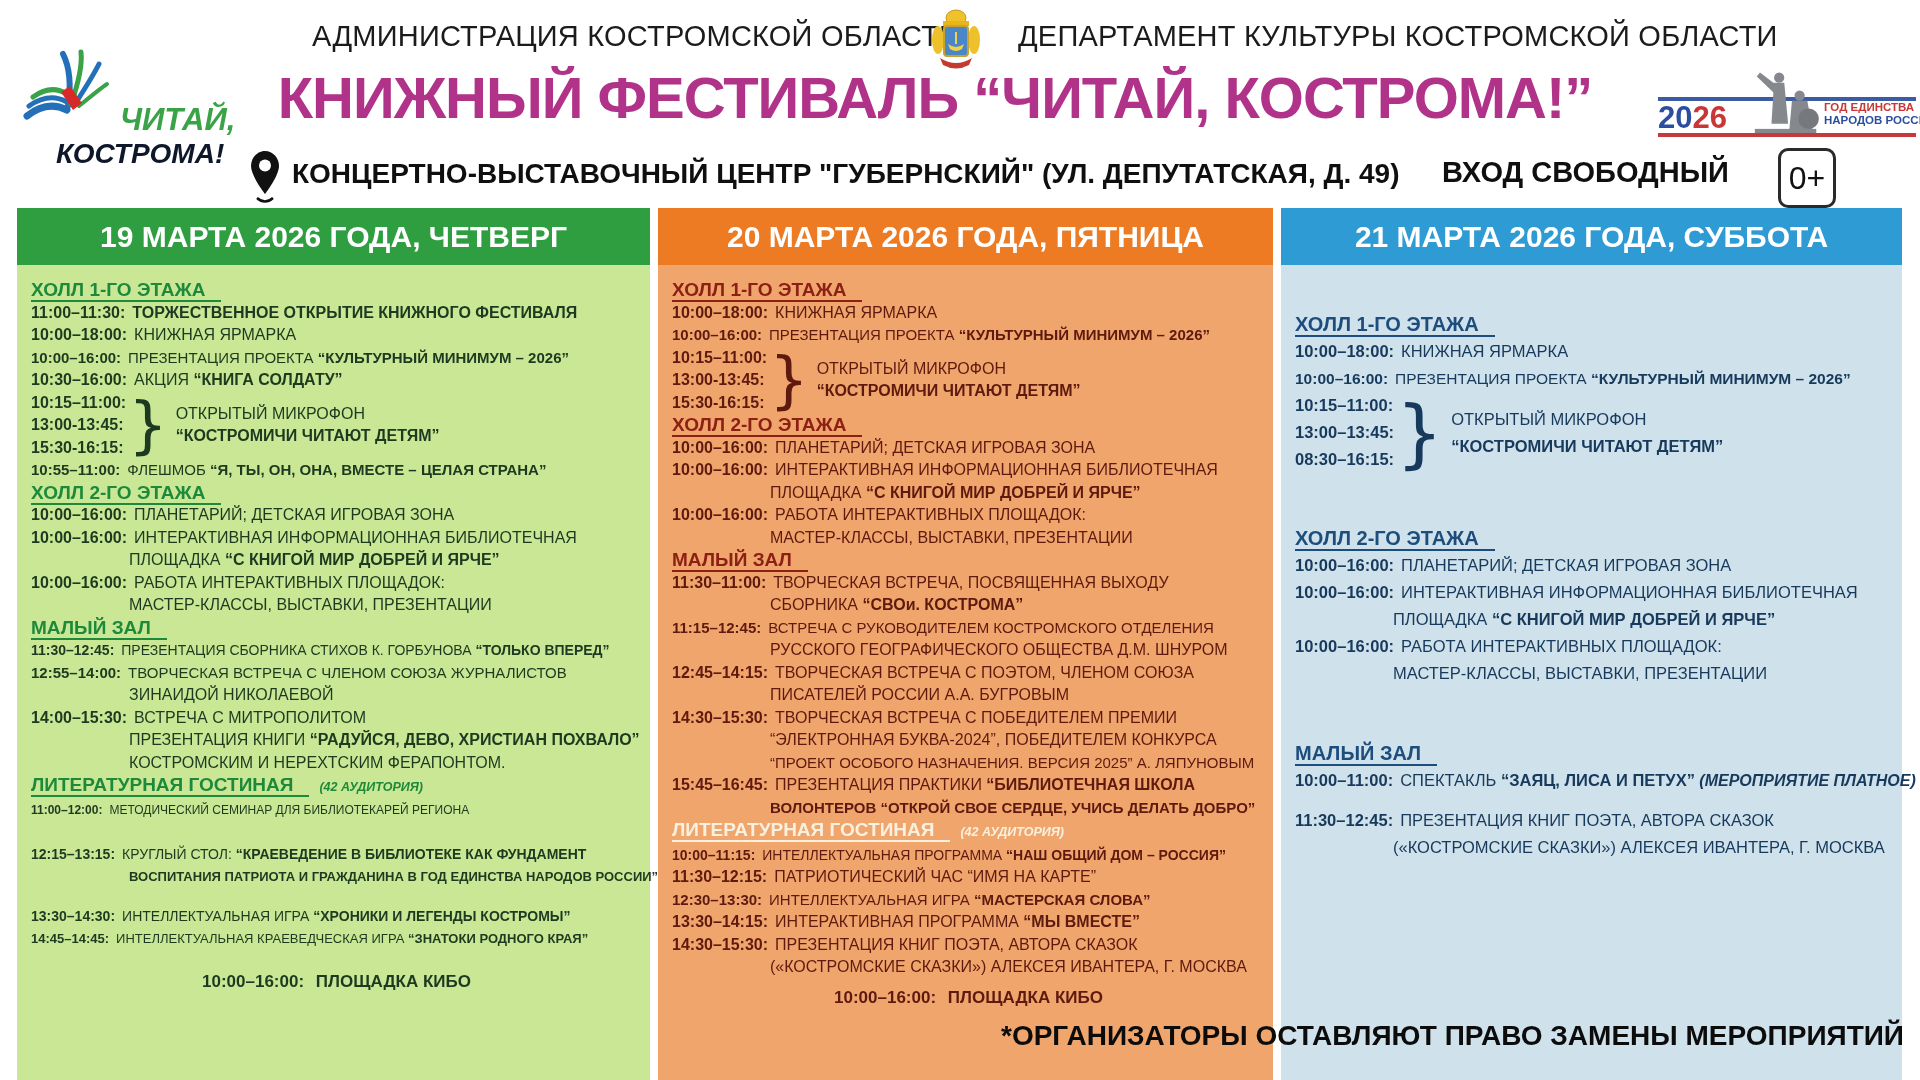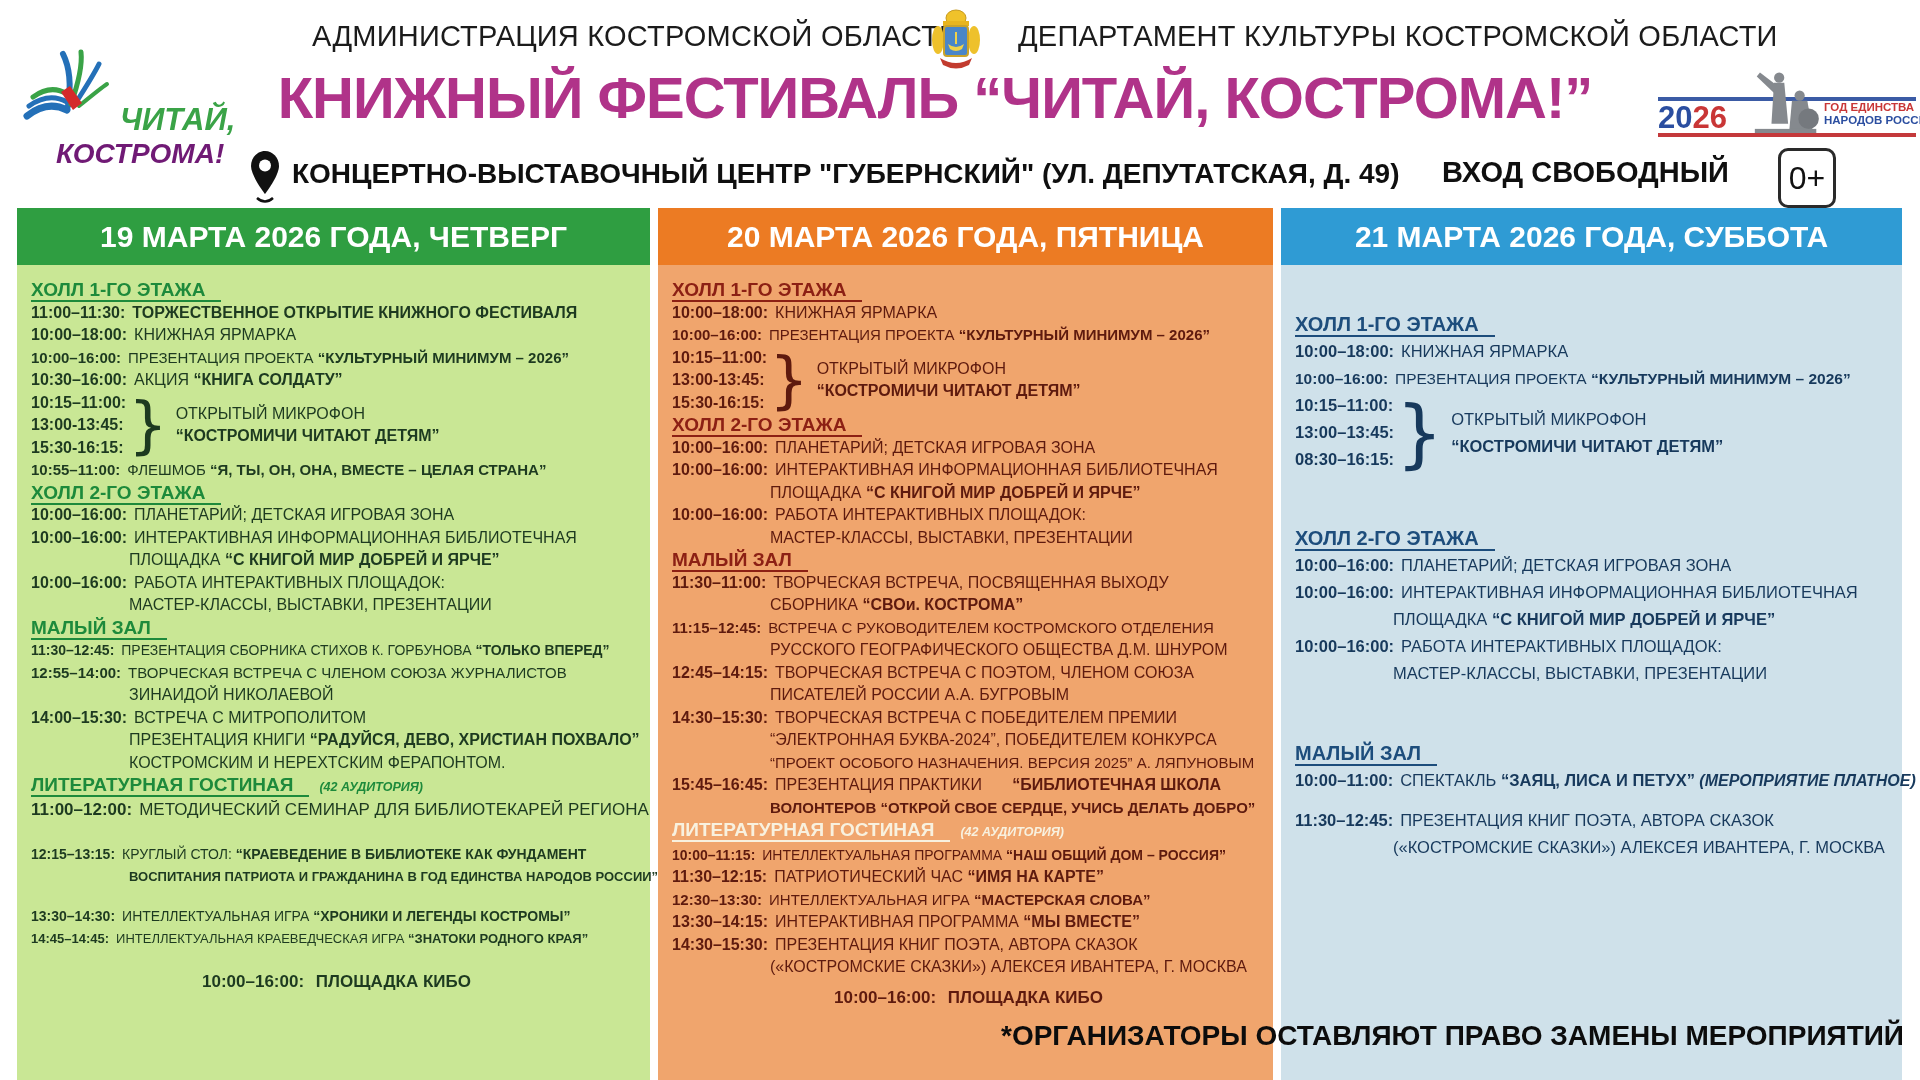--- a/index.html
+++ b/index.html
@@ -94,21 +94,21 @@
         <path d="M8 62 Q28 48 46 58" stroke="#2470b8" stroke-width="5"></path>
         <path d="M12 53 Q30 40 46 50" stroke="#3aa347" stroke-width="5"></path>
         <path d="M47 62 Q52 30 42 10" stroke="#2470b8" stroke-width="6"></path>
         <path d="M50 60 Q62 26 60 8" stroke="#3aa347" stroke-width="5"></path>
         <path d="M54 60 Q72 32 78 20" stroke="#2470b8" stroke-width="5"></path>
         <path d="M58 62 Q80 44 86 40" stroke="#3aa347" stroke-width="4"></path>
       </g>
       <path d="M40 48 l12 18 l9 -7 l-12 -17 z" fill="#d42a2a"></path>
     </svg>
     <div class="t1" style="color:#3aa347">ЧИТАЙ,</div>
-    <div class="t2" style="color:#701a75">КОСТРОМА!</div>
+    <div class="t2" style="color:#0f172a">КОСТРОМА!</div>
   </div>
 
   <div class="title">КНИЖНЫЙ ФЕСТИВАЛЬ “ЧИТАЙ, КОСТРОМА!”</div>
 
   <div class="y2026">
     <div class="yl top"></div>
     <div class="num"><span class="nb">20</span><span class="nr">26</span></div>
     <svg width="78" height="64" viewBox="0 0 60 50">
       <g fill="#85898e">
         <circle cx="27" cy="6" r="4"></circle>
@@ -189,21 +189,21 @@
           <div class="ln" style="font-size: 15px;"><span class="tm">12:55–14:00:</span><span>ТВОРЧЕСКАЯ ВСТРЕЧА С ЧЛЕНОМ СОЮЗА ЖУРНАЛИСТОВ</span></div>
           <div class="ln cont"><span>ЗИНАИДОЙ НИКОЛАЕВОЙ</span></div>
         </div>
         <div class="ev">
           <div class="ln"><span class="tm">14:00–15:30:</span><span>ВСТРЕЧА С МИТРОПОЛИТОМ</span></div>
           <div class="ln cont"><span>ПРЕЗЕНТАЦИЯ КНИГИ </span><span style="font-weight: bold;">“РАДУЙСЯ, ДЕВО, ХРИСТИАН ПОХВАЛО”</span></div>
           <div class="ln cont"><span>КОСТРОМСКИМ И НЕРЕХТСКИМ ФЕРАПОНТОМ.</span></div>
         </div>
         <div class="vh" style="color: rgb(29, 138, 59);"><span class="u">ЛИТЕРАТУРНАЯ ГОСТИНАЯ</span><span class="note">(42 АУДИТОРИЯ)</span></div>
         <div class="ev">
-          <div class="ln" style="font-size: 17px;"><span class="tm">11:00–12:00:</span><span>МЕТОДИЧЕСКИЙ СЕМИНАР ДЛЯ БИБЛИОТЕКАРЕЙ РЕГИОНА</span></div>
+          <div class="ln" style="font-size: 12px;"><span class="tm">11:00–12:00:</span><span>МЕТОДИЧЕСКИЙ СЕМИНАР ДЛЯ БИБЛИОТЕКАРЕЙ РЕГИОНА</span></div>
         </div>
         <div class="ev" style="margin-top: 22px;">
           <div class="ln" style="font-size: 14px;"><span class="tm">12:15–13:15:</span><span>КРУГЛЫЙ СТОЛ: </span><span style="font-weight: bold;">“КРАЕВЕДЕНИЕ В БИБЛИОТЕКЕ КАК ФУНДАМЕНТ</span></div>
           <div class="ln cont" style="font-size: 13px;"><span style="font-weight: bold;">ВОСПИТАНИЯ ПАТРИОТА И ГРАЖДАНИНА В ГОД ЕДИНСТВА НАРОДОВ РОССИИ”</span></div>
         </div>
         <div class="ev" style="margin-top: 17px;">
           <div class="ln" style="font-size: 14px;"><span class="tm">13:30–14:30:</span><span>ИНТЕЛЛЕКТУАЛЬНАЯ ИГРА  </span><span style="font-weight: bold;">“ХРОНИКИ И ЛЕГЕНДЫ КОСТРОМЫ”</span></div>
         </div>
         <div class="ev">
           <div class="ln" style="font-size: 13px;"><span class="tm">14:45–14:45:</span><span>ИНТЕЛЛЕКТУАЛЬНАЯ КРАЕВЕДЧЕСКАЯ ИГРА </span><span style="font-weight: bold;">“ЗНАТОКИ РОДНОГО КРАЯ”</span></div>
@@ -267,29 +267,29 @@
         <div class="ev">
           <div class="ln"><span class="tm">12:45–14:15:</span><span>ТВОРЧЕСКАЯ ВСТРЕЧА С ПОЭТОМ, ЧЛЕНОМ СОЮЗА</span></div>
           <div class="ln cont"><span>ПИСАТЕЛЕЙ РОССИИ А.А. БУГРОВЫМ</span></div>
         </div>
         <div class="ev">
           <div class="ln"><span class="tm">14:30–15:30:</span><span>ТВОРЧЕСКАЯ ВСТРЕЧА С ПОБЕДИТЕЛЕМ ПРЕМИИ</span></div>
           <div class="ln cont"><span>“ЭЛЕКТРОННАЯ БУКВА-2024”, ПОБЕДИТЕЛЕМ КОНКУРСА</span></div>
           <div class="ln cont" style="font-size: 15px;"><span>“ПРОЕКТ ОСОБОГО НАЗНАЧЕНИЯ. ВЕРСИЯ 2025” А. ЛЯПУНОВЫМ</span></div>
         </div>
         <div class="ev">
-          <div class="ln"><span class="tm">15:45–16:45:</span><span>ПРЕЗЕНТАЦИЯ ПРАКТИКИ </span><span style="font-weight: bold; margin-left: 26px;">“БИБЛИОТЕЧНАЯ ШКОЛА</span></div>
+          <div class="ln"><span class="tm">15:45–16:45:</span><span>ПРЕЗЕНТАЦИЯ ПРАКТИКИ </span><span style="font-weight: bold;">“БИБЛИОТЕЧНАЯ ШКОЛА</span></div>
           <div class="ln cont" style="font-size: 15px;"><span style="font-weight: bold;">ВОЛОНТЕРОВ </span><span style="font-weight: bold;">“ОТКРОЙ СВОЕ СЕРДЦЕ, УЧИСЬ ДЕЛАТЬ ДОБРО”</span></div>
         </div>
         <div class="vh" style="color: rgb(248, 241, 223);"><span class="u">ЛИТЕРАТУРНАЯ ГОСТИНАЯ</span><span class="note">(42 АУДИТОРИЯ)</span></div>
         <div class="ev">
           <div class="ln" style="font-size: 14px;"><span class="tm">10:00–11:15:</span><span>ИНТЕЛЛЕКТУАЛЬНАЯ ПРОГРАММА </span><span style="font-weight: bold;">“НАШ ОБЩИЙ ДОМ – РОССИЯ”</span></div>
         </div>
         <div class="ev">
-          <div class="ln"><span class="tm">11:30–12:15:</span><span>ПАТРИОТИЧЕСКИЙ ЧАС </span><span style="font-weight: bold; text-align: right;">“ИМЯ НА КАРТЕ”</span></div>
+          <div class="ln"><span class="tm">11:30–12:15:</span><span>ПАТРИОТИЧЕСКИЙ ЧАС </span><span style="font-weight: normal; text-align: right;">“ИМЯ НА КАРТЕ”</span></div>
         </div>
         <div class="ev">
           <div class="ln" style="font-size: 15px;"><span class="tm">12:30–13:30:</span><span>ИНТЕЛЛЕКТУАЛЬНАЯ ИГРА </span><span style="font-weight: bold;">“МАСТЕРСКАЯ СЛОВА”</span></div>
         </div>
         <div class="ev">
           <div class="ln"><span class="tm">13:30–14:15:</span><span>ИНТЕРАКТИВНАЯ ПРОГРАММА  </span><span style="font-weight: bold;">“МЫ ВМЕСТЕ”</span></div>
         </div>
         <div class="ev">
           <div class="ln"><span class="tm">14:30–15:30:</span><span>ПРЕЗЕНТАЦИЯ КНИГ ПОЭТА, АВТОРА СКАЗОК</span></div>
           <div class="ln cont"><span>(«КОСТРОМСКИЕ СКАЗКИ») АЛЕКСЕЯ ИВАНТЕРА, Г. МОСКВА</span></div>

